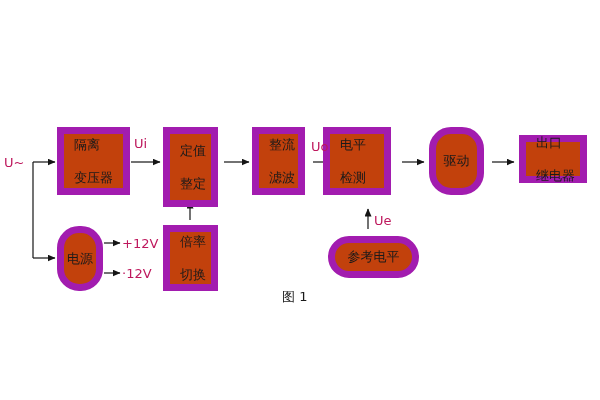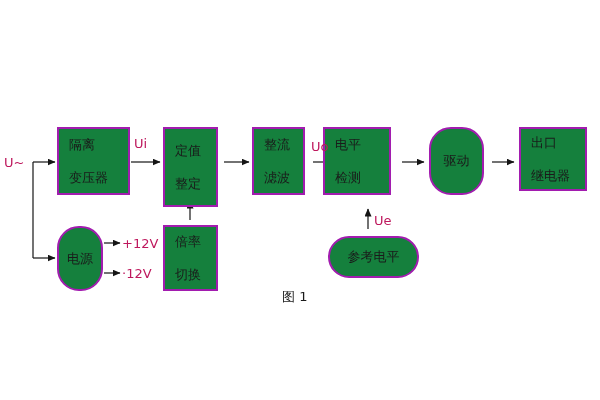--- a/index.html
+++ b/index.html
@@ -7,22 +7,22 @@
     position:relative;
     width:600px;height:400px;
     background:#ffffff;
     font-family:"DejaVu Sans","Liberation Sans",sans-serif;
     color:#1a1a1a;
     overflow:hidden;
   }
   .box{
     position:absolute;
     box-sizing:border-box;
-    border:2px solid #a21caf;
-    background:#15803d;
+    border:7px solid #a21caf;
+    background:#c2410c;
     display:flex;
     font-size:13px;
     line-height:20px;
     color:#1a1a1a;
   }
   .box.two-line{
     flex-direction:column;
     justify-content:center;
     row-gap:13px;
     padding-left:10px;
@@ -100,21 +100,21 @@
 
   <div class="box two-line" style="left:323px;top:127px;width:68px;height:68px">
     <span>电平</span>
     <span>检测</span>
   </div>
 
   <div class="box one-line" style="left:429px;top:127px;width:55px;height:68px">
     <span>驱动</span>
   </div>
 
-  <div class="box two-line" style="left:519px;top:127px;width:68px;height:64px">
+  <div class="box two-line" style="left:519px;top:135px;width:68px;height:48px">
     <span>出口</span>
     <span>继电器</span>
   </div>
 
   <div class="box one-line left" style="left:57px;top:226px;width:46px;height:65px">
     <span>电源</span>
   </div>
 
   <div class="box two-line" style="left:163px;top:225px;width:55px;height:66px">
     <span>倍率</span>

